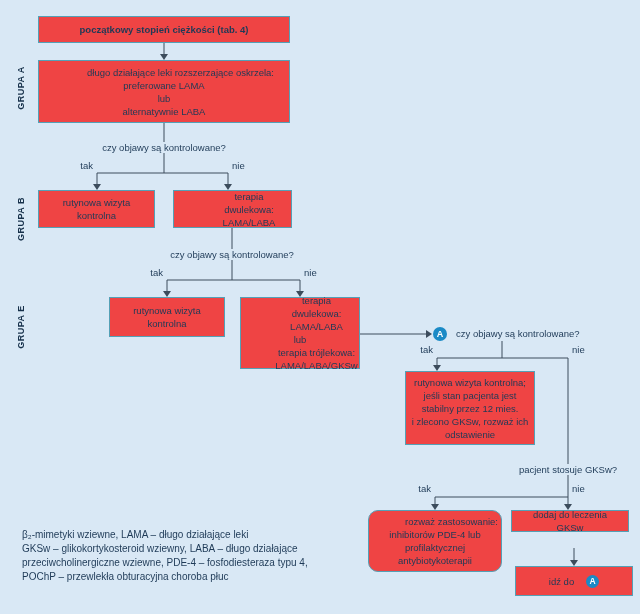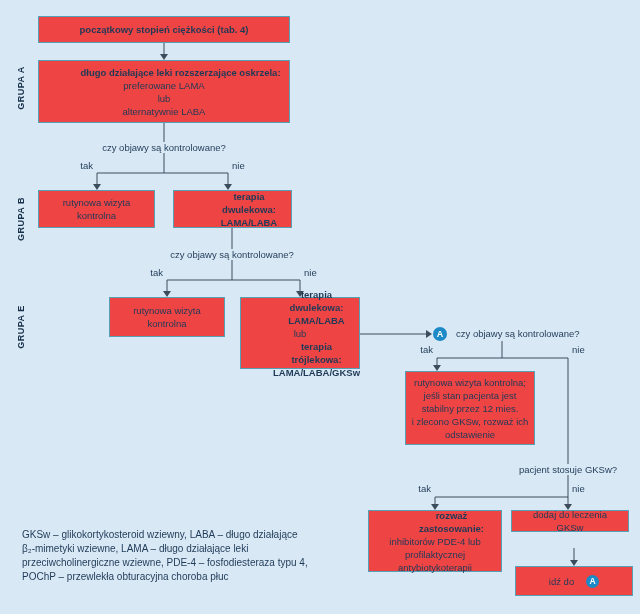--- a/index.html
+++ b/index.html
@@ -30,29 +30,29 @@
     flex-direction: column;
     justify-content: center;
     align-items: center;
     text-align: center;
     font-size: 9.5px;
     line-height: 13px;
     color: #1e3a57;
     z-index: 2;
     padding: 2px 3px;
   }
-  .box .b { font-weight: bold; margin-left: 33px; }
+  .box .b { font-weight: normal; margin-left: 33px; }
   #b1  { left: 38px;  top: 16px;  width: 252px; height: 27px; font-weight: bold; }
   #b2  { left: 38px;  top: 60px;  width: 252px; height: 63px; }
   #b3  { left: 38px;  top: 190px; width: 117px; height: 38px; }
   #b4  { left: 173px; top: 190px; width: 119px; height: 38px; font-weight: bold; }
   #b5  { left: 109px; top: 297px; width: 116px; height: 40px; }
   #b6  { left: 240px; top: 297px; width: 120px; height: 72px; }
   #b7  { left: 370px; top: 371px; width: 130px; height: 74px; margin-left: 35px; }
-  #b8  { left: 368px; top: 510px; width: 134px; height: 62px; }
+  #b8  { left: 368px; top: 510px; width: 134px; height: 62px; border-radius: 10px; }
   #b9  { left: 511px; top: 510px; width: 118px; height: 22px; }
   #b10 { left: 515px; top: 566px; width: 118px; height: 30px; flex-direction: row; gap: 12px; }
   .q {
     position: absolute;
     font-size: 9.5px;
     line-height: 11px;
     text-align: center;
     color: #1e3a57;
     z-index: 3;
   }
@@ -244,19 +244,19 @@
     <div>dodaj do leczenia</div>
     <div>GKSw</div>
   </div>
 
   <div class="box" id="b10">
     <span>idź do</span>
     <span class="marker-inline">A</span>
   </div>
 
   <div class="legend">
+    <div>β₂-mimetyki wziewne, LAMA – długo działające leki</div>
     <div>GKSw – glikokortykosteroid wziewny, LABA – długo działające</div>
-    <div>β₂-mimetyki wziewne, LAMA – długo działające leki</div>
     <div>przeciwcholinergiczne wziewne, PDE-4 – fosfodiesteraza typu 4,</div>
     <div>POChP – przewlekła obturacyjna choroba płuc</div>
   </div>
 
 </div>
 
 </body></html>

